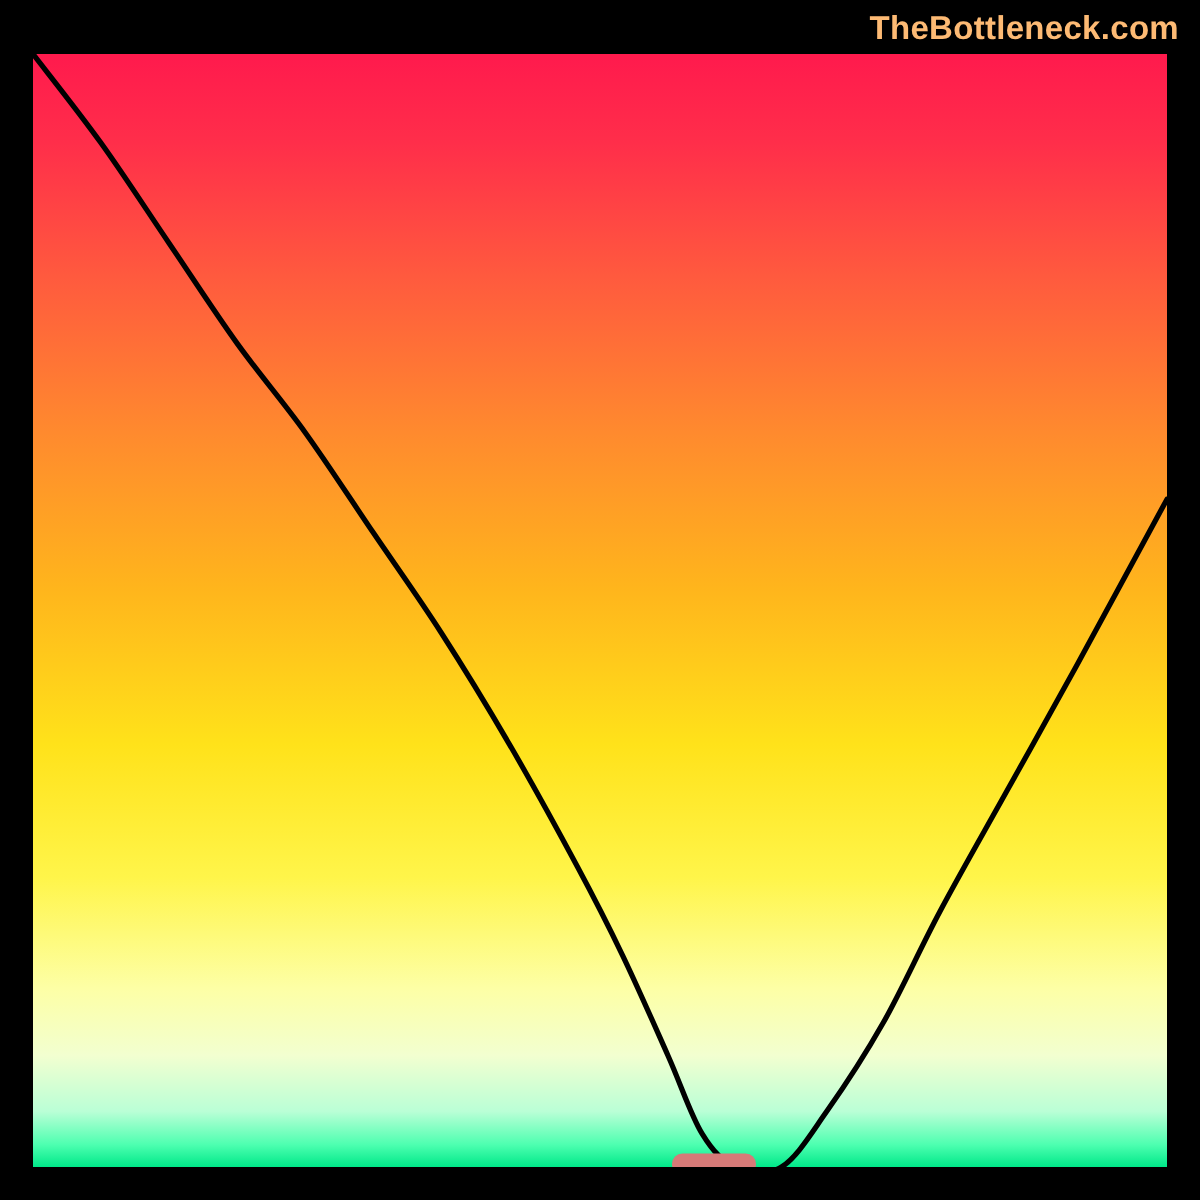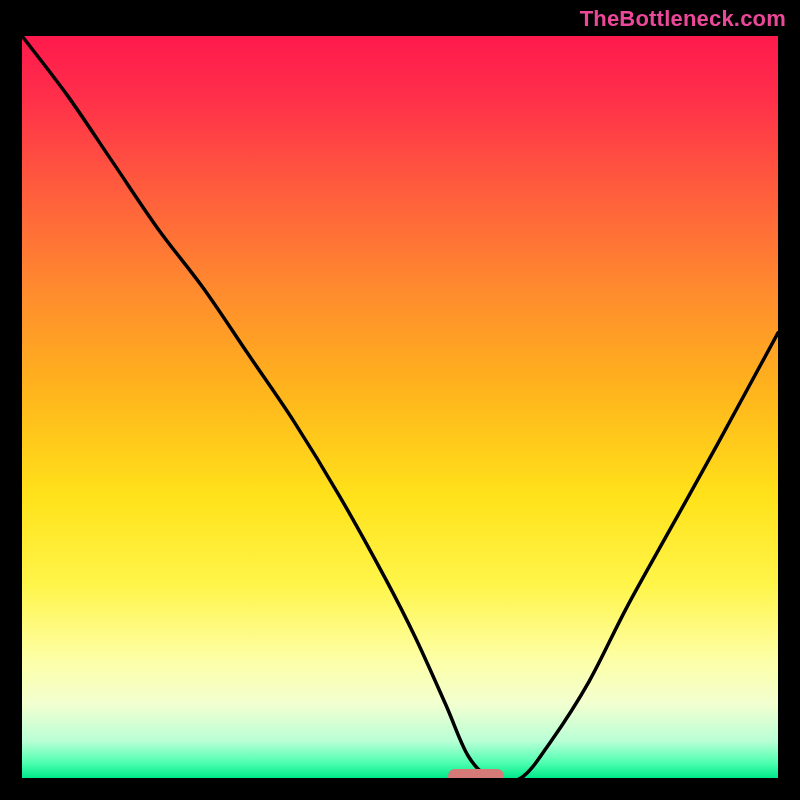--- a/index.html
+++ b/index.html
@@ -10,21 +10,21 @@
     background: #000;
     position: relative;
   }
   .watermark {
     position: absolute;
     top: 6px;
     right: 14px;
     font-family: Arial, Helvetica, sans-serif;
     font-size: 22px;
     font-weight: 600;
-    color: #ec4899;
+    color: #fdba74;
     letter-spacing: 0.2px;
     z-index: 10;
   }
   .plot {
     position: absolute;
     top: 36px;
     left: 22px;
     width: 756px;
     height: 742px;
     overflow: hidden;

